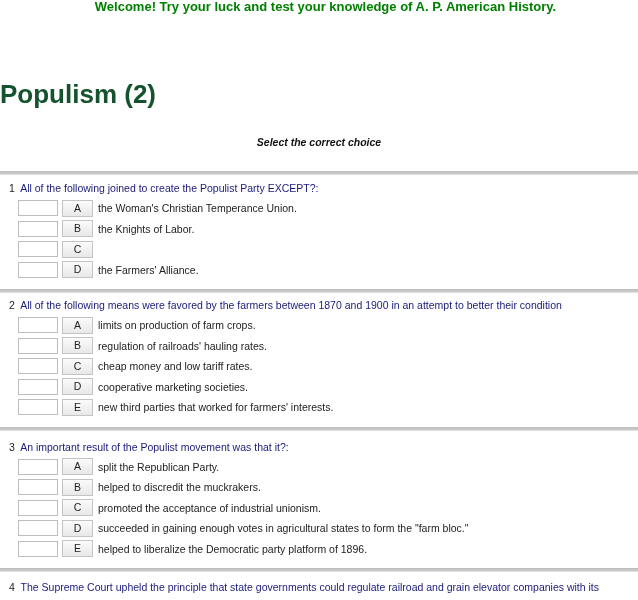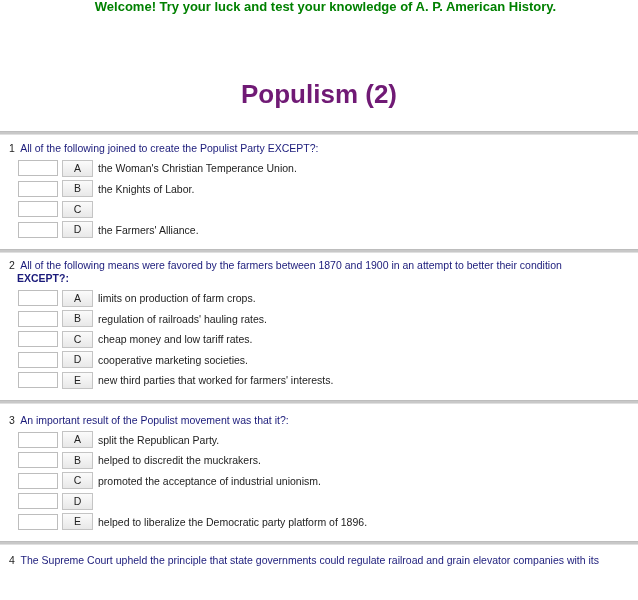--- a/index.html
+++ b/index.html
@@ -19,22 +19,22 @@
       text-align: center;
       color: #008000;
       font-weight: bold;
       font-size: 13px;
       padding-top: 0px;
       height: 16px;
       line-height: 14px;
       margin-left: 13px;
     }
     .title {
-      text-align: center;
-      color: #701a75;
+      text-align: left;
+      color: #14532d;
       font-weight: bold;
       font-size: 26px;
       margin-top: 63px;
       height: 30px;
       line-height: 30px;
     }
     .instruction {
       text-align: center;
       font-style: italic;
       font-weight: bold;
@@ -117,20 +117,21 @@
       border-top: 1px solid #bdbdbd;
       border-bottom: 1px solid #e0e0e0;
     }
   </style>
 </head>
 <body>
 
 <div class="page">
   <div class="welcome">Welcome! Try your luck and test your knowledge of A. P. American History.</div>
   <div class="title">Populism (2)</div>
+  <div class="instruction">Select the correct choice</div>
 
   <div class="quiz">
 
     <hr class="divider">
 
     <div class="question" style="margin-top:7px;">
       <div class="q-text">
         <span class="q-num">1</span>
         <span class="q-stem">All of the following joined to create the Populist Party EXCEPT?:</span>
       </div>
@@ -157,21 +158,20 @@
       </div>
     </div>
 
     <hr class="divider" style="margin-top:9px;">
 
     <div class="question" style="margin-top:6px;">
       <div class="q-text">
         <span class="q-num">2</span>
         <span class="q-stem">All of the following means were favored by the farmers between 1870 and 1900 in an attempt to better their condition</span>
       </div>
-      <div class="q-text q-stem-wrap">EXCEPT?:</div>
       <div class="choices">
         <div class="choice">
           <input class="answer-box" type="text" value="" style="">
           <button class="letter-btn">A</button>
           <span class="choice-text">limits on production of farm crops.</span>
         </div>
         <div class="choice">
           <input class="answer-box" type="text" value="" style="">
           <button class="letter-btn">B</button>
           <span class="choice-text">regulation of railroads' hauling rates.</span>
@@ -213,20 +213,21 @@
           <span class="choice-text">helped to discredit the muckrakers.</span>
         </div>
         <div class="choice">
           <input class="answer-box" type="text" value="" style="">
           <button class="letter-btn">C</button>
           <span class="choice-text">promoted the acceptance of industrial unionism.</span>
         </div>
         <div class="choice">
           <input class="answer-box" type="text" value="" style="">
           <button class="letter-btn">D</button>
+          <span class="choice-text">succeeded in gaining enough votes in agricultural states to form the "farm bloc."</span>
         </div>
         <div class="choice">
           <input class="answer-box" type="text" value="" style="">
           <button class="letter-btn">E</button>
           <span class="choice-text">helped to liberalize the Democratic party platform of 1896.</span>
         </div>
       </div>
     </div>
 
     <hr class="divider" style="margin-top:9px;">

